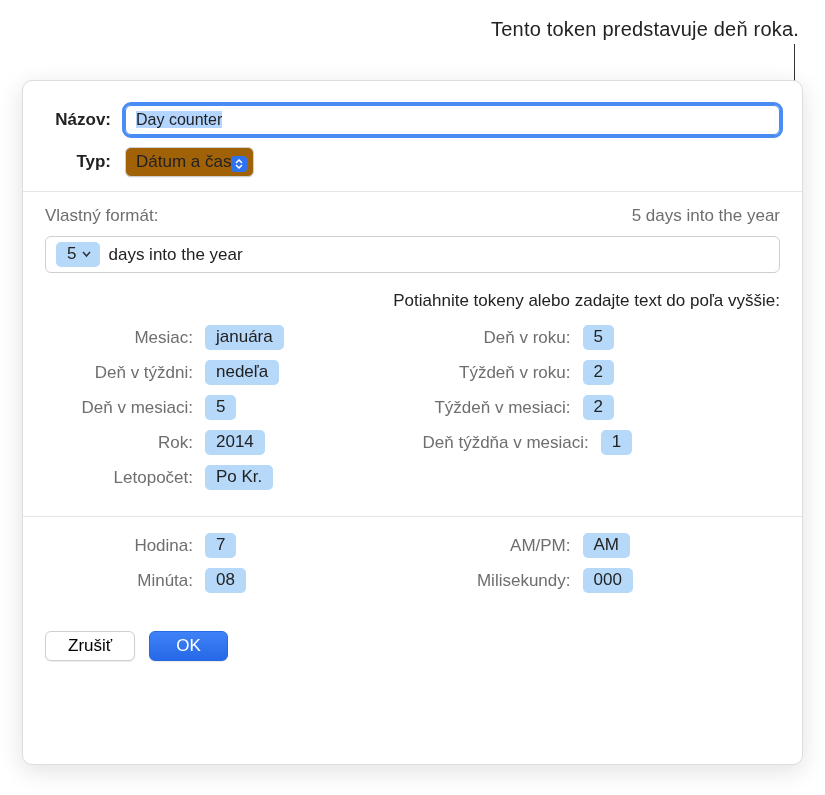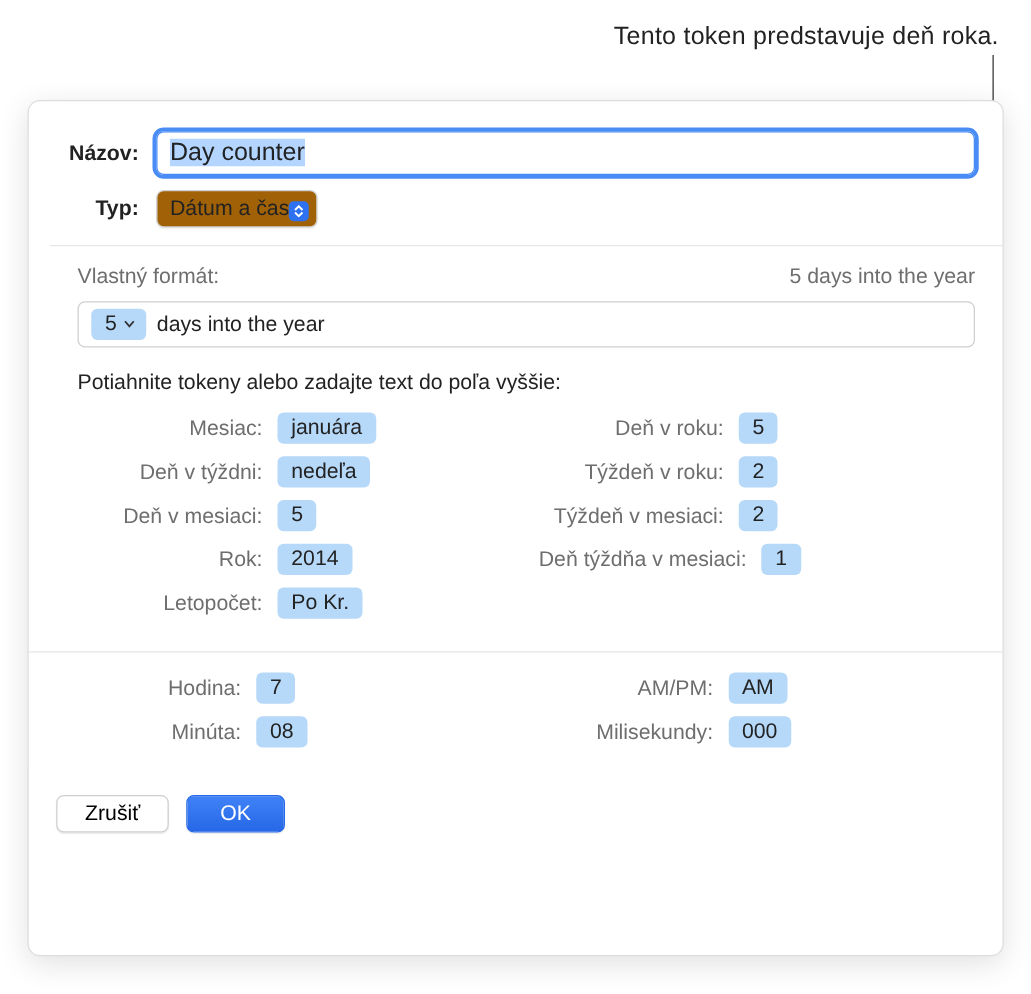--- a/index.html
+++ b/index.html
@@ -35,32 +35,32 @@
       right: 22px;
       bottom: 30px;
       border: 1px solid #ddd;
       border-radius: 10px;
       background: #fff;
       box-shadow: 0 6px 24px rgba(0,0,0,0.12);
       padding: 20px 0 18px 0;
     }
 
     .section-top { padding: 4px 22px 14px 22px; }
-    .section-middle { border-top: 1px solid #e6e6e6; padding: 14px 22px 16px 22px; margin-left: 17px; }
+    .section-middle { border-top: 1px solid #e6e6e6; padding: 14px 22px 16px 22px; }
     .section-bottom { border-top: 1px solid #e6e6e6; padding: 16px 22px 10px 22px; }
     .footer { padding: 18px 22px 0 22px; display: flex; justify-content: flex-start; gap: 14px; }
 
     .row { display: flex; align-items: center; margin-bottom: 12px; }
     .row-label { width: 80px; text-align: right; padding-right: 14px; font-weight: 700; }
     .text-field {
       flex: 1;
       border: 1px solid #cfcfcf;
       border-radius: 6px;
       padding: 5px 10px;
-      font-size: 20px;
+      font-size: 16px;
       background: #fff;
     }
     .text-field.focus {
       outline: 3px solid #4a8cf5;
       outline-offset: 0;
       border-color: #4a8cf5;
     }
     .text-sel { background: #b3d5ff; }
 
     .select {
@@ -107,21 +107,21 @@
       background: #b6d8f9;
       border-radius: 5px;
       padding: 2px 9px 3px 11px;
       font-size: 17px;
       gap: 6px;
       white-space: nowrap;
     }
     .token .chev svg { width: 9px; height: 7px; display: block; }
     .token-plain { background: #b6d8f9; padding: 2px 11px 3px 11px; }
 
-    .tokens-hint { margin: 18px 0 14px 0; }
+    .tokens-hint { margin: 18px 0 14px 0; text-align: right; }
 
     .tokens-grid {
       display: grid;
       grid-template-columns: 1fr 1fr;
       gap: 0 20px;
     }
     .token-row { display: flex; align-items: center; margin-bottom: 10px; }
     .token-label {
       flex: 0 0 160px;
       text-align: right;

